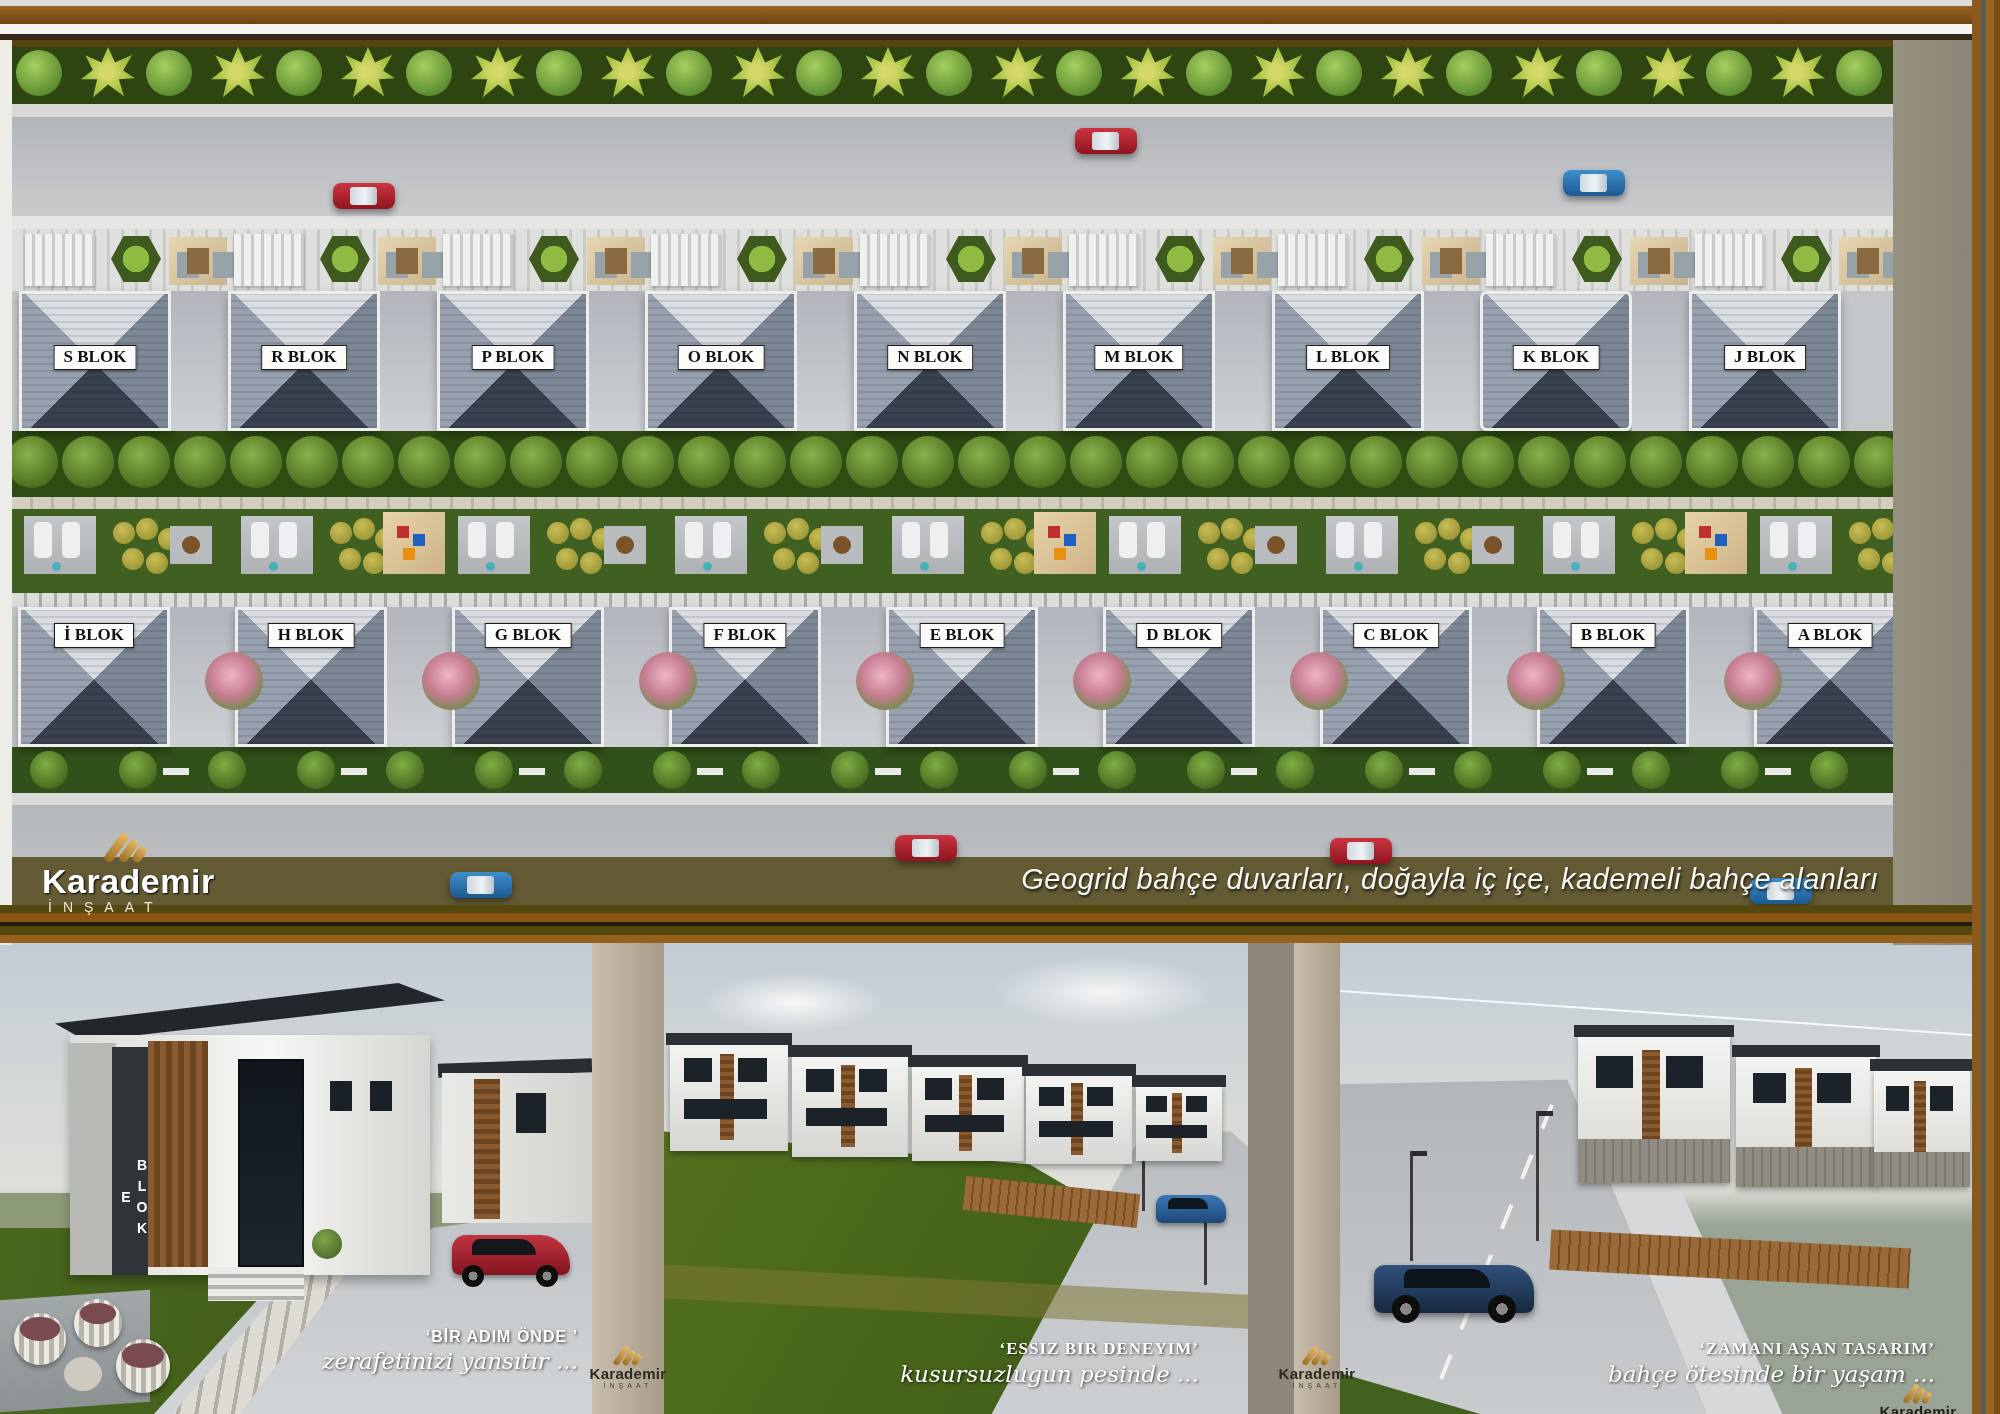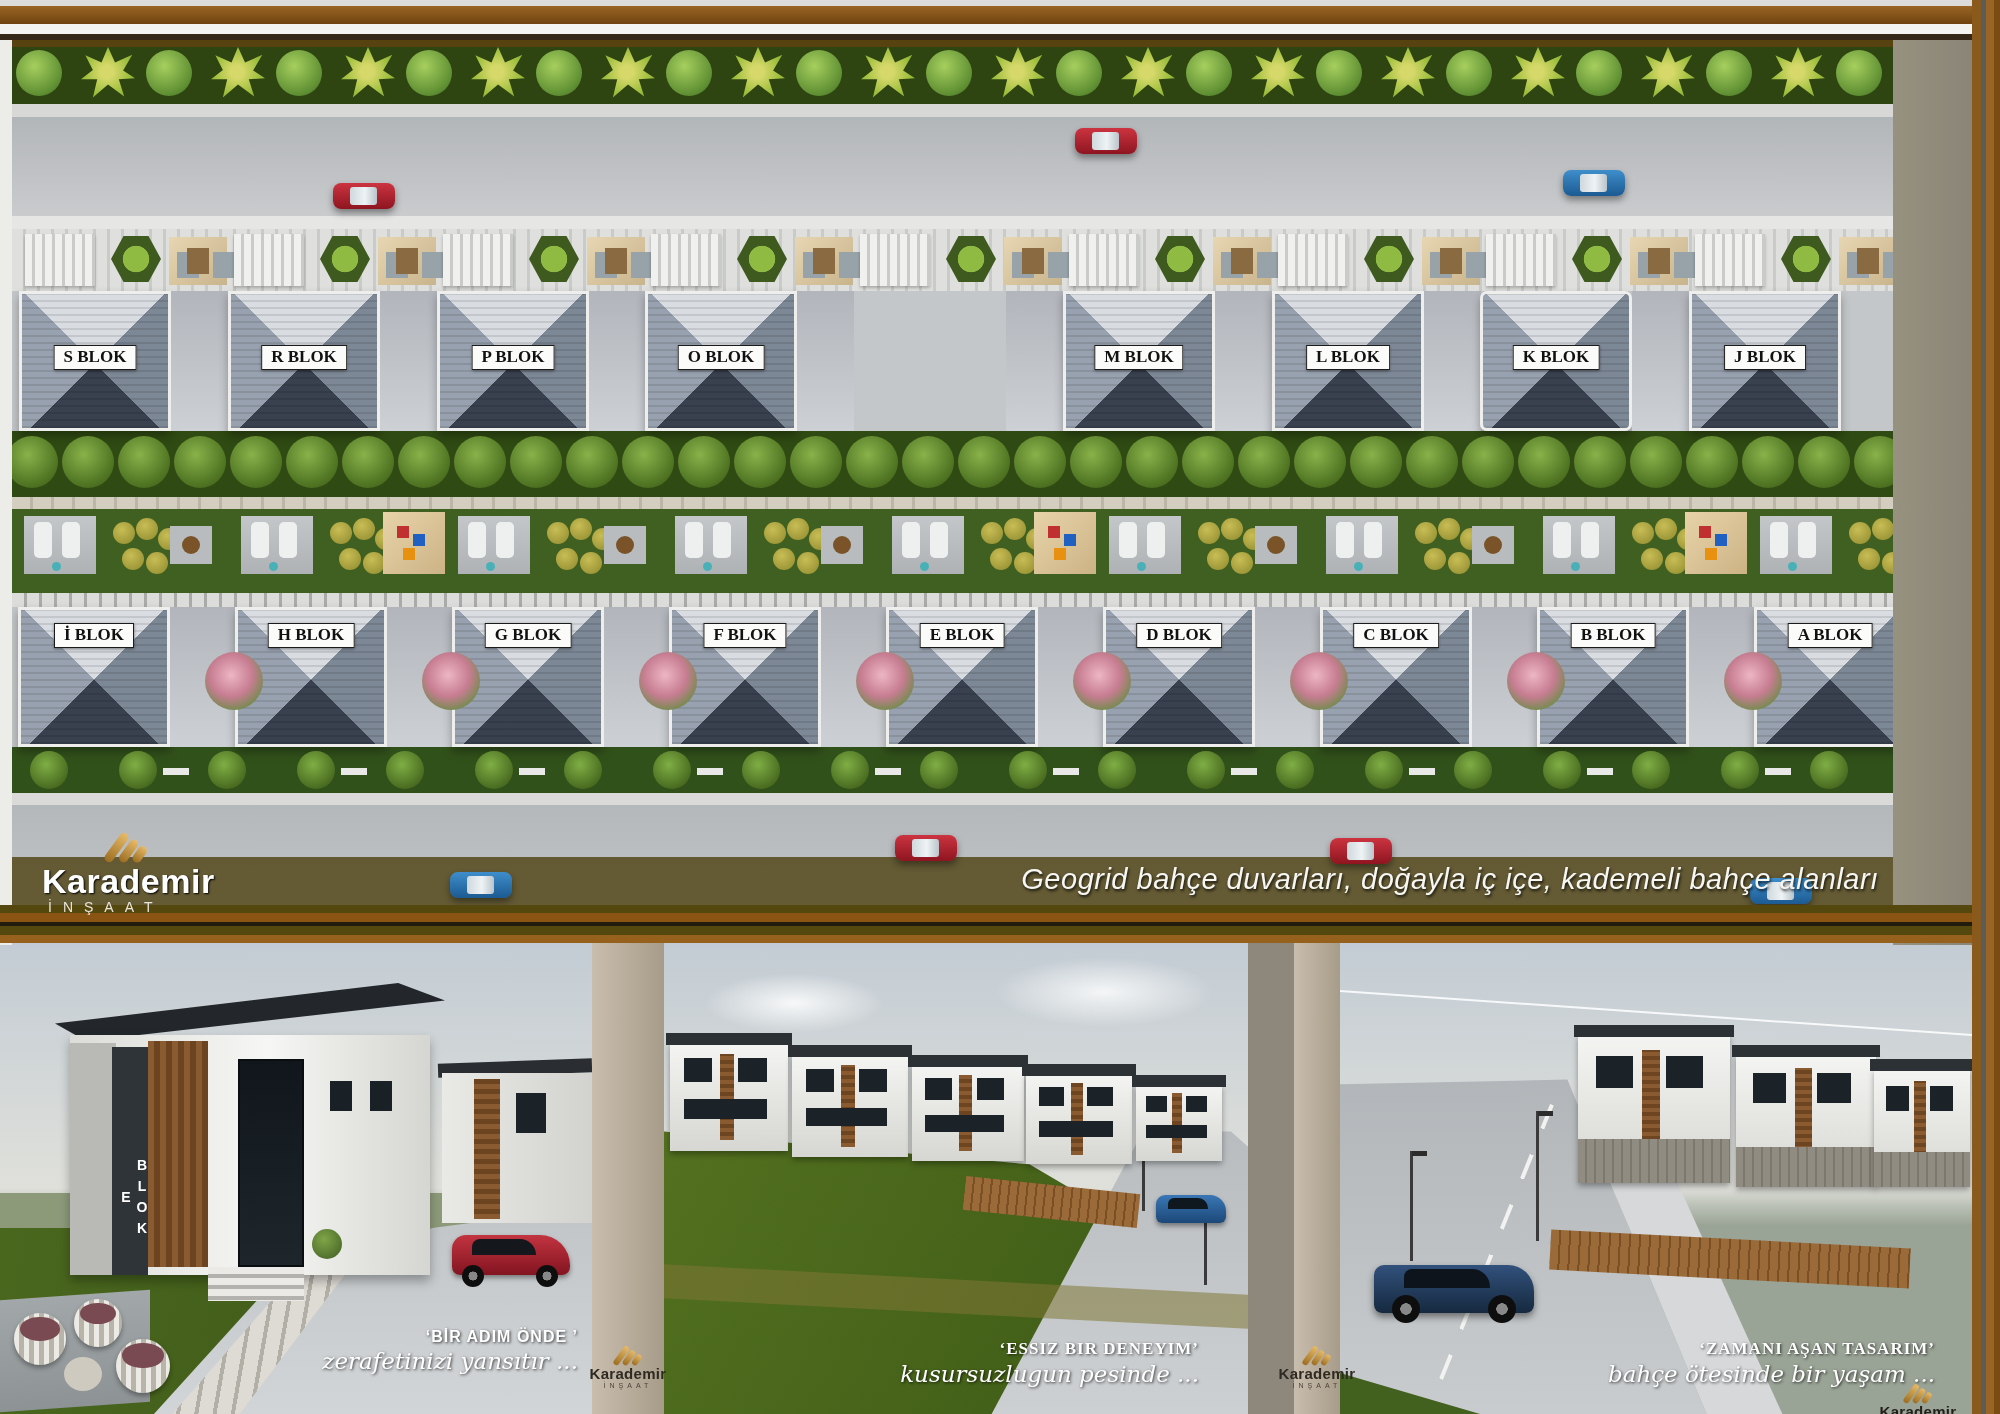--- a/index.html
+++ b/index.html
@@ -177,20 +177,23 @@
       </div>
       <div style="left: 368px; top: 251px; width: 57px; height: 140px; background: linear-gradient(rgb(178, 182, 188), rgb(205, 208, 212));"></div>
       <div class="house" style="left: 425px; top: 251px;">
         <div class="blok" style="top: 38%;">P BLOK</div>
       </div>
       <div style="left: 577px; top: 251px; width: 57px; height: 140px; background: linear-gradient(rgb(178, 182, 188), rgb(205, 208, 212));"></div>
       <div class="house" style="left: 633px; top: 251px;">
         <div class="blok" style="top: 38%;">O BLOK</div>
       </div>
       <div style="left: 785px; top: 251px; width: 57px; height: 140px; background: linear-gradient(rgb(178, 182, 188), rgb(205, 208, 212));"></div>
+      <div class="house" style="left: 842px; top: 251px;">
+        <div class="blok" style="top: 38%;">N BLOK</div>
+      </div>
       <div style="left: 994px; top: 251px; width: 57px; height: 140px; background: linear-gradient(rgb(178, 182, 188), rgb(205, 208, 212));"></div>
       <div class="house" style="left: 1051px; top: 251px;">
         <div class="blok" style="top: 38%;">M BLOK</div>
       </div>
       <div style="left: 1203px; top: 251px; width: 57px; height: 140px; background: linear-gradient(rgb(178, 182, 188), rgb(205, 208, 212));"></div>
       <div class="house" style="left: 1260px; top: 251px;">
         <div class="blok" style="top: 38%;">L BLOK</div>
       </div>
       <div style="left: 1412px; top: 251px; width: 57px; height: 140px; background: linear-gradient(rgb(178, 182, 188), rgb(205, 208, 212));"></div>
       <div class="house" style="left: 1468px; top: 251px; border-radius: 7px;">

